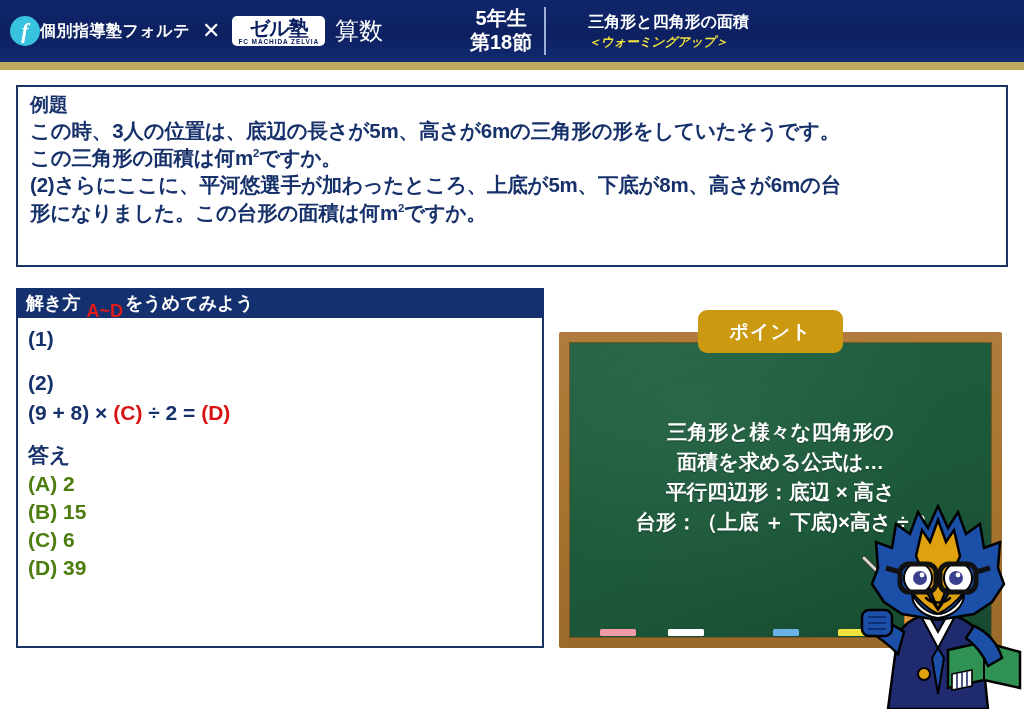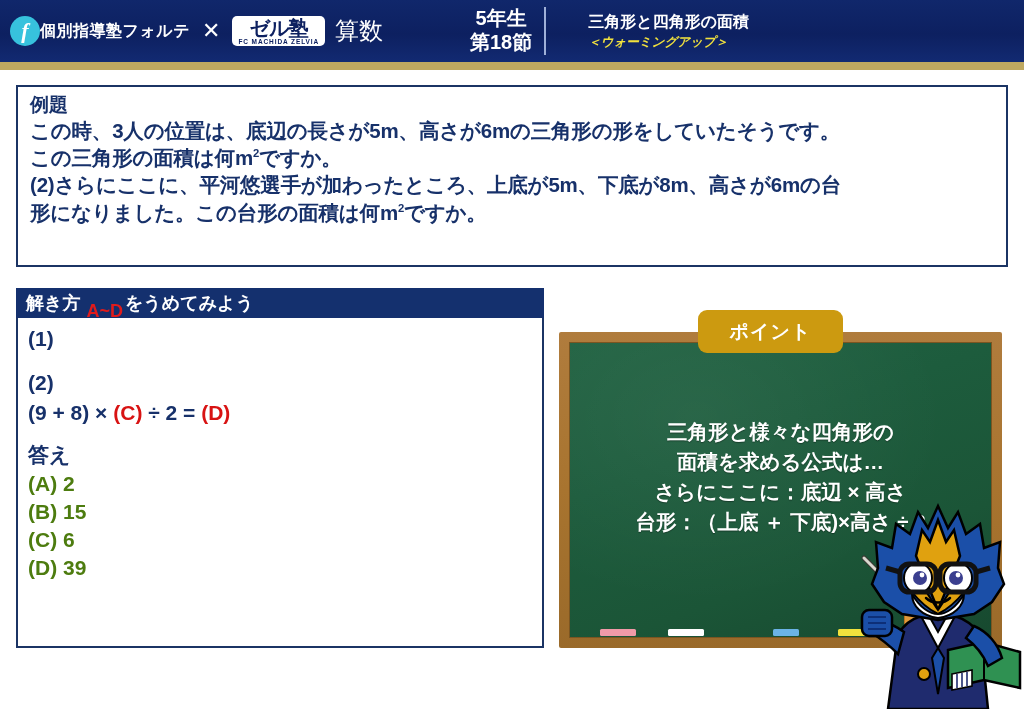--- a/index.html
+++ b/index.html
@@ -347,21 +347,21 @@
 
 <div id="board-wrap">
   <div id="point-badge">
     <span class="pb-text">ポイント</span>
   </div>
   <div id="blackboard-frame">
     <div id="blackboard-surface">
       <div id="board-text">
         <div class="board-line">三角形と様々な四角形の</div>
         <div class="board-line">面積を求める公式は…</div>
-        <div class="board-line">さらにここに：底辺 × 高さ</div>
+        <div class="board-line">平行四辺形：底辺 × 高さ</div>
         <div class="board-line">台形：（上底 ＋ 下底)×高さ ÷ 2</div>
       </div>
       <div id="chalk-tray">
         <div class="chalk" style="left:30px;width:36px;background:#f09aa8"></div>
         <div class="chalk" style="left:98px;width:36px;background:#ffffff"></div>
         <div class="chalk" style="left:203px;width:26px;background:#6bb3e6"></div>
         <div class="chalk" style="left:268px;width:36px;background:#f2e23d"></div>
         <div class="eraser" style="left:334px"></div>
       </div>
     </div>

